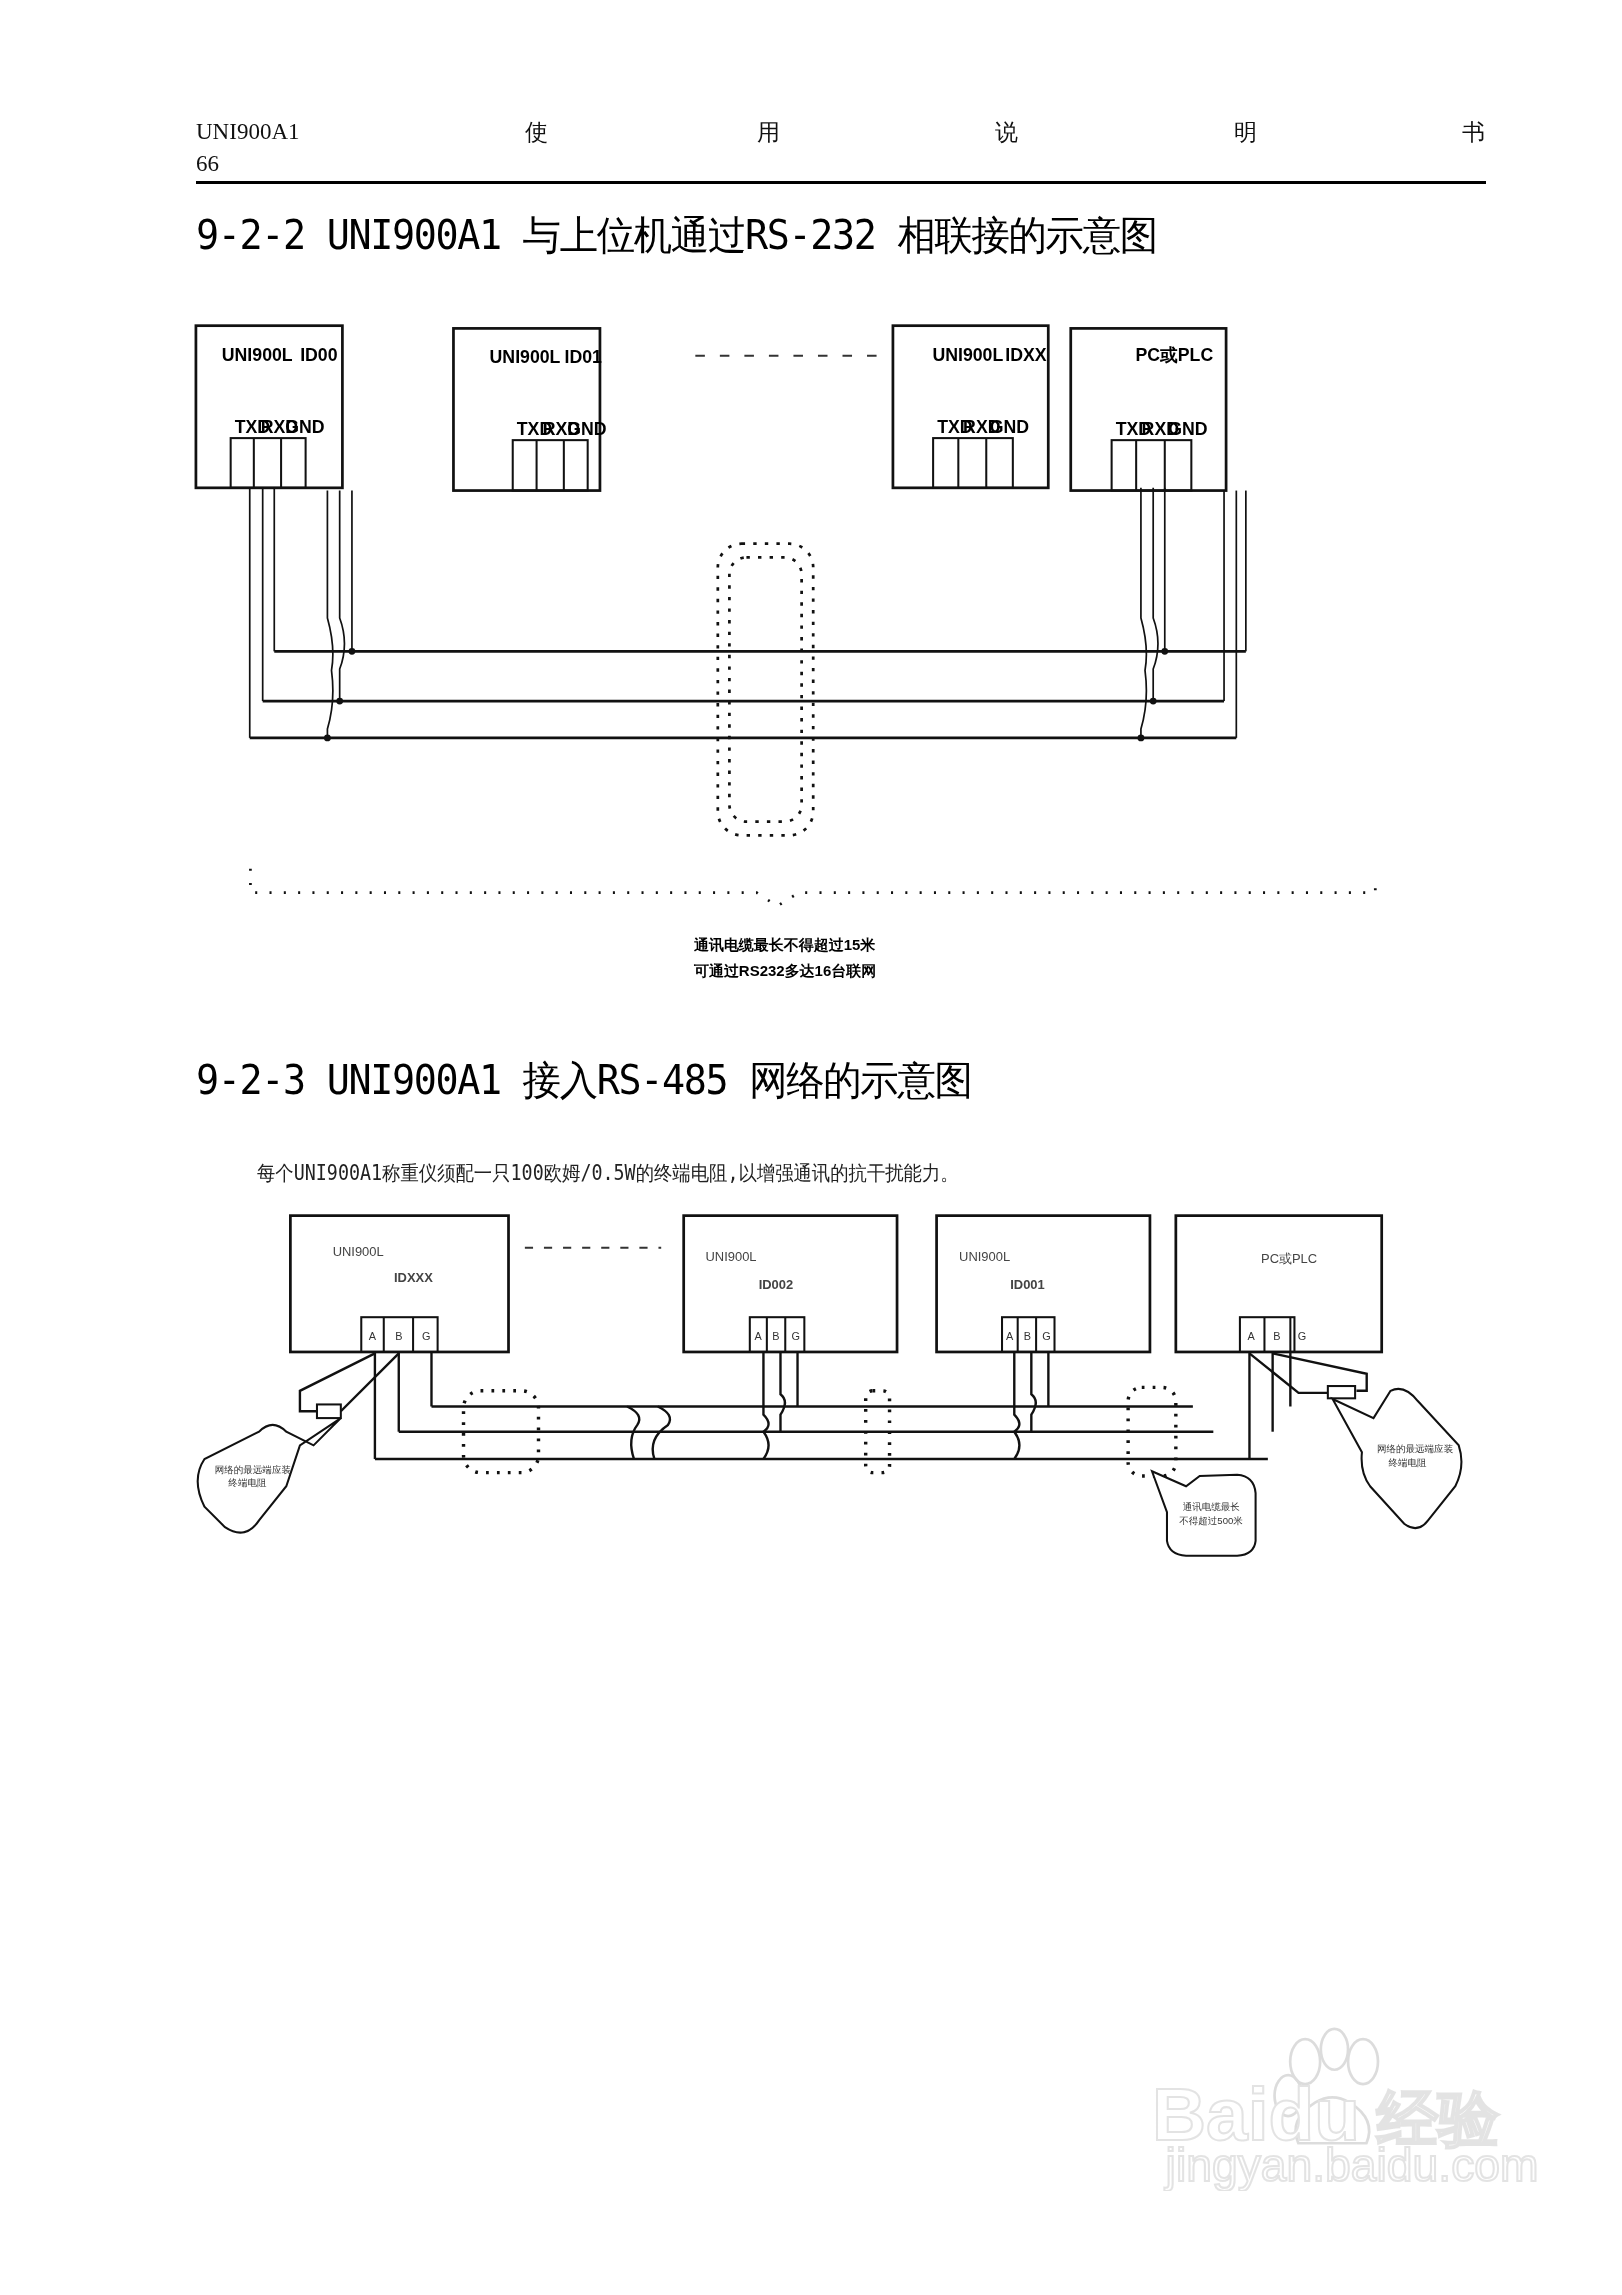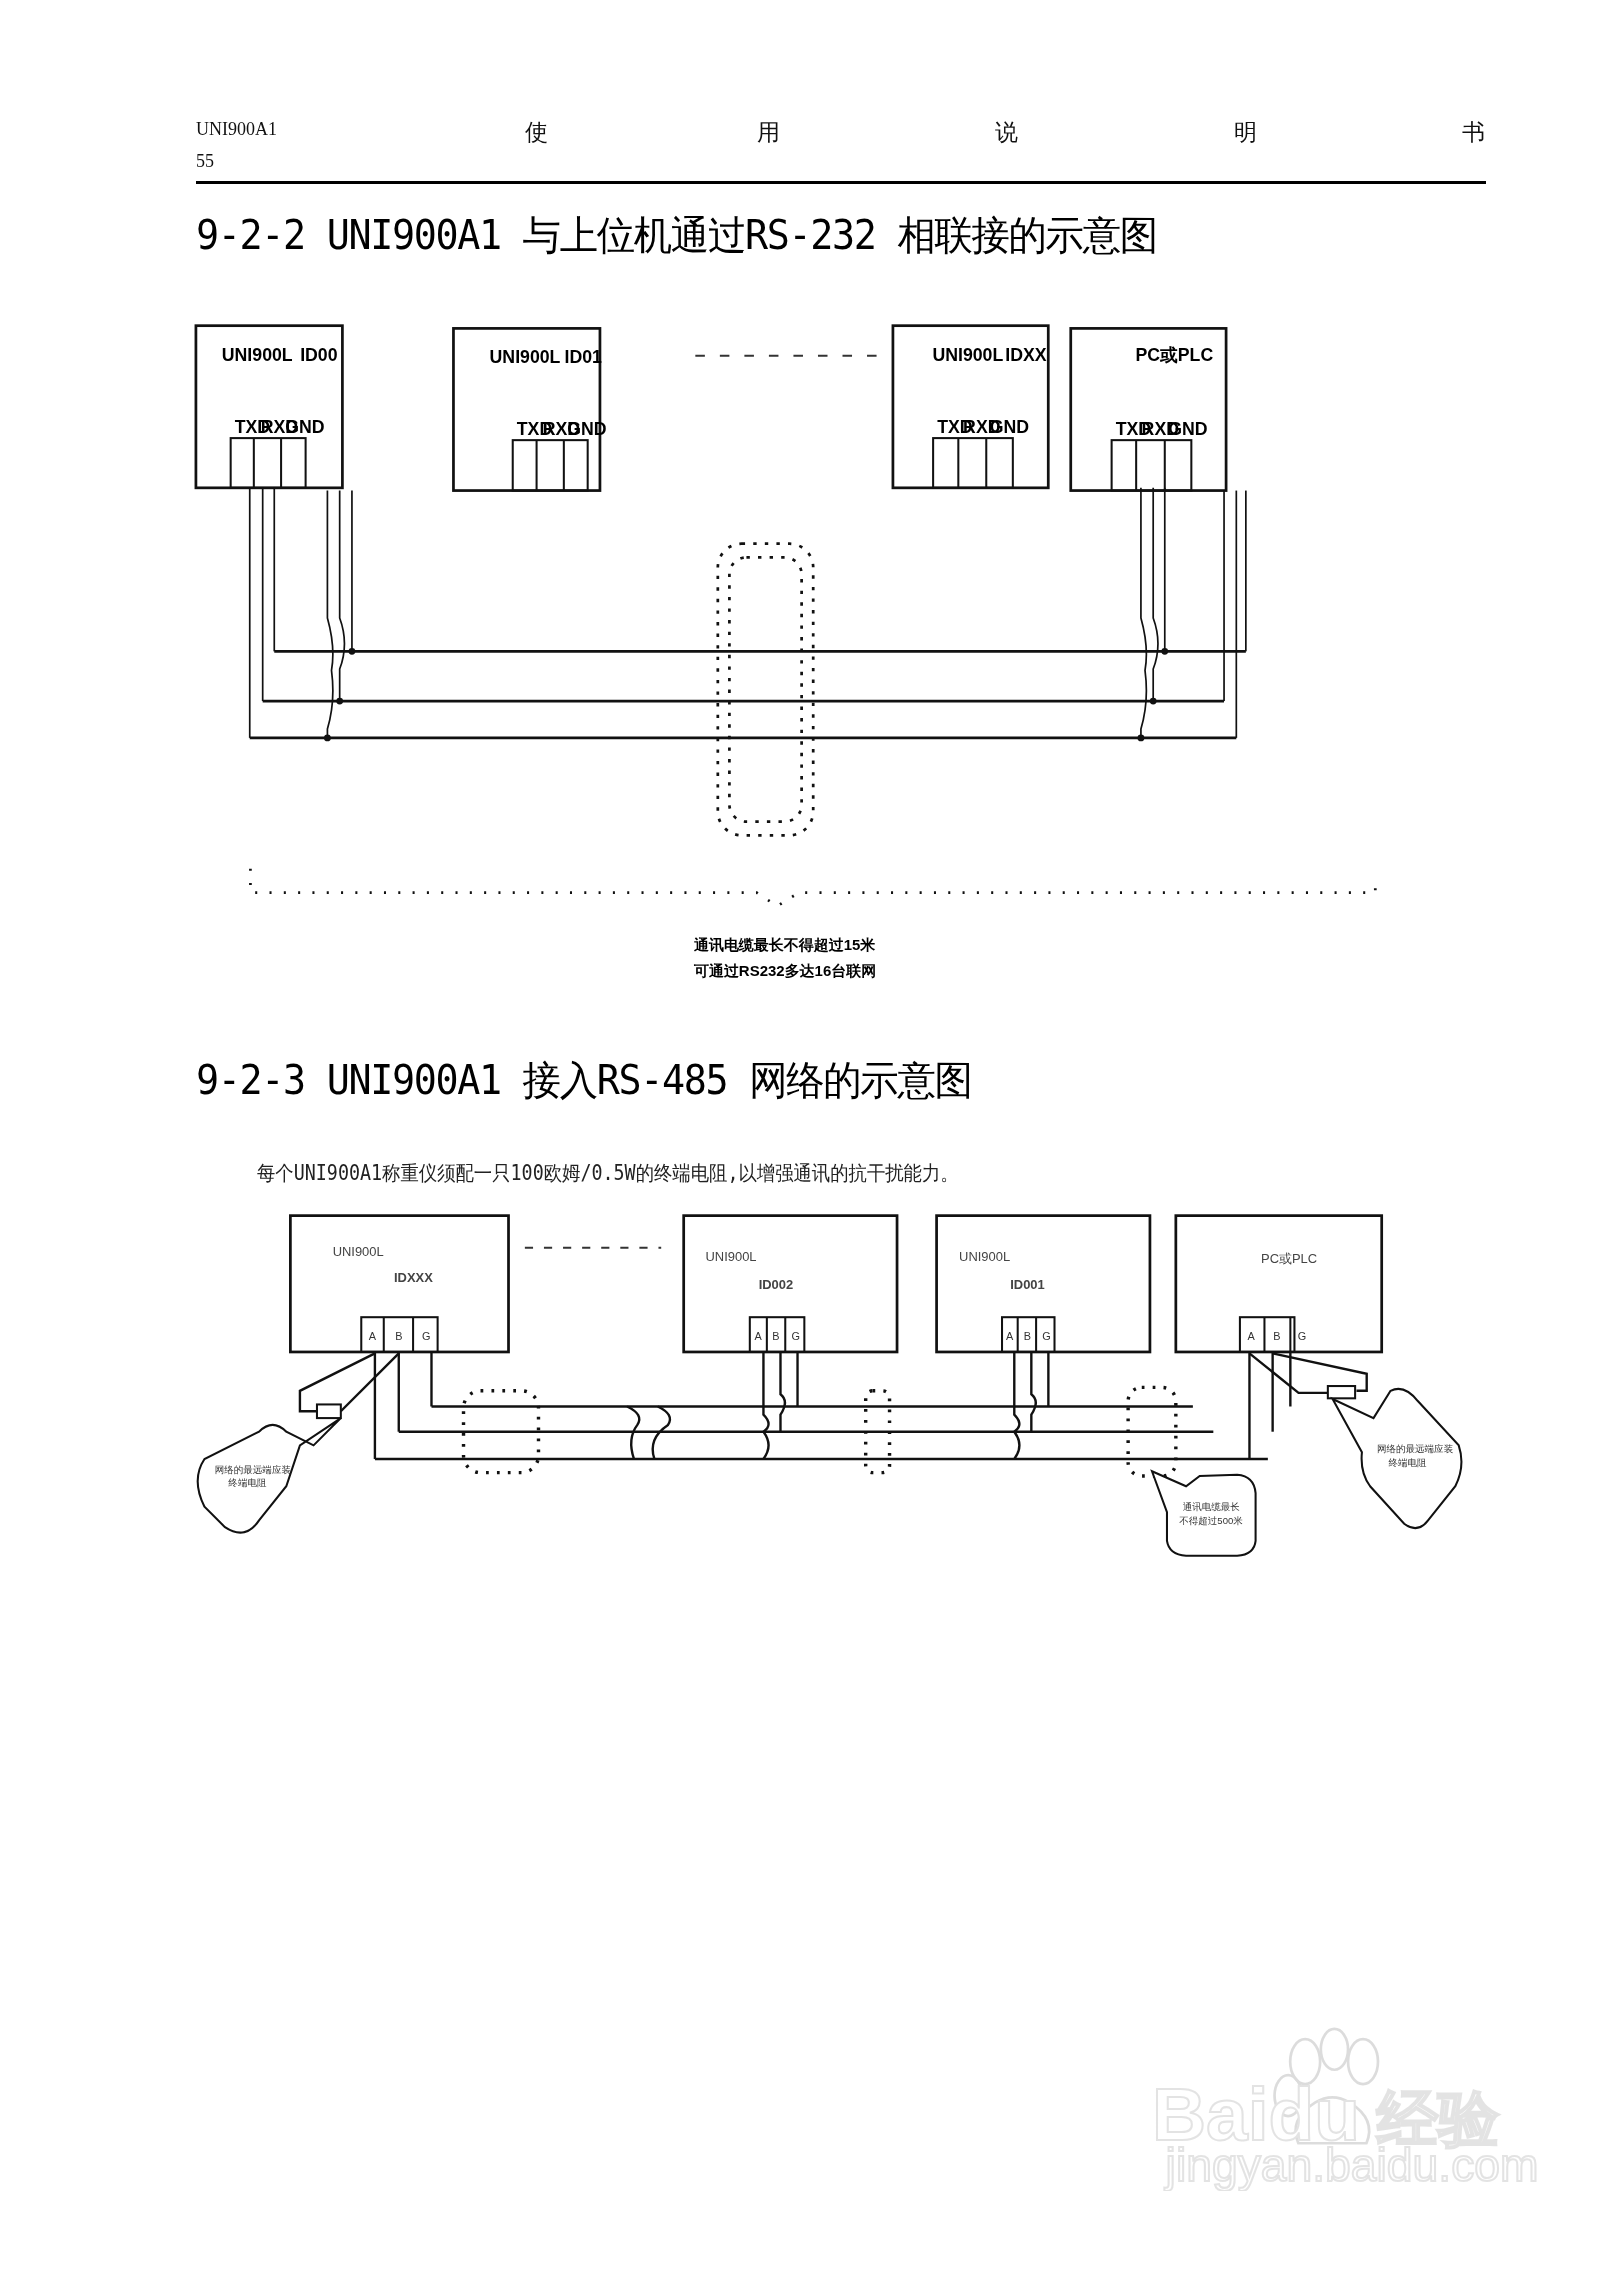--- a/index.html
+++ b/index.html
@@ -1,39 +1,39 @@
 <!DOCTYPE html>
 <html style="font-size:11px"><head>
 <meta charset="utf-8">
 <style>
   html,body{margin:0;padding:0;background:#fff;}
   body{width:1623px;height:2295px;position:relative;overflow:hidden;font-family:"DejaVu Serif","Liberation Serif",serif;color:#111;}
   .abs{position:absolute;}
-  .hdr{font-family:"Liberation Serif","DejaVu Serif",serif;font-size:18px;color:#111;}
+  .hdr{font-family:"Liberation Serif","DejaVu Serif",serif;font-size:23px;color:#111;}
   .hdr-char{font-family:"DejaVu Sans","Liberation Sans",sans-serif;font-size:23px;}
   .rule{left:196px;top:181px;width:1290px;height:2.7px;background:#000;}
   .h2{font-family:"DejaVu Sans Mono","Liberation Mono",monospace;font-size:40px;letter-spacing:-1.4px;transform:scaleX(0.96);transform-origin:left;color:#000;}
   .para{font-family:"DejaVu Sans Mono","Liberation Mono",monospace;font-size:20.4px;color:#222;transform:scaleX(0.9);transform-origin:left;}
   svg text{font-family:"Liberation Sans","DejaVu Sans",sans-serif;}
   .lbl{font-weight:bold;font-size:26px;}
   .lbl2{font-size:19px;fill:#444;}
   .note{font-weight:bold;font-size:22px;}
   .note-sm{font-size:14px;fill:#333;}
   .wm{position:absolute;left:1152px;top:1973px;width:388px;height:218px;opacity:0.5;}
 </style>
 </head>
 <body>
 
 <div class="abs hdr" style="left:196px;top:119px;">UNI900A1</div>
 <div class="abs hdr-char" style="left:525px;top:117px;">使</div>
 <div class="abs hdr-char" style="left:757px;top:117px;">用</div>
 <div class="abs hdr-char" style="left:995px;top:117px;">说</div>
 <div class="abs hdr-char" style="left:1234px;top:117px;">明</div>
 <div class="abs hdr-char" style="left:1462px;top:117px;">书</div>
-<div class="abs hdr" style="left:196px;top:151px;">55</div>
+<div class="abs hdr" style="left:196px;top:151px;">66</div>
 <div class="abs rule"></div>
 
 <div class="abs h2" style="left:196px;top:208px;">9-2-2 UNI900A1 与上位机通过RS-232 相联接的示意图</div>
 
 <svg class="abs" style="left:0;top:0;" width="1623" height="1022" viewBox="0 0 2381 1500">
   <g fill="none" stroke="#111" stroke-width="4">
 
     <rect x="287" y="478" width="215" height="238"></rect>
     <rect x="665" y="482" width="215" height="238"></rect>
     <rect x="1310" y="478" width="228" height="238"></rect>

